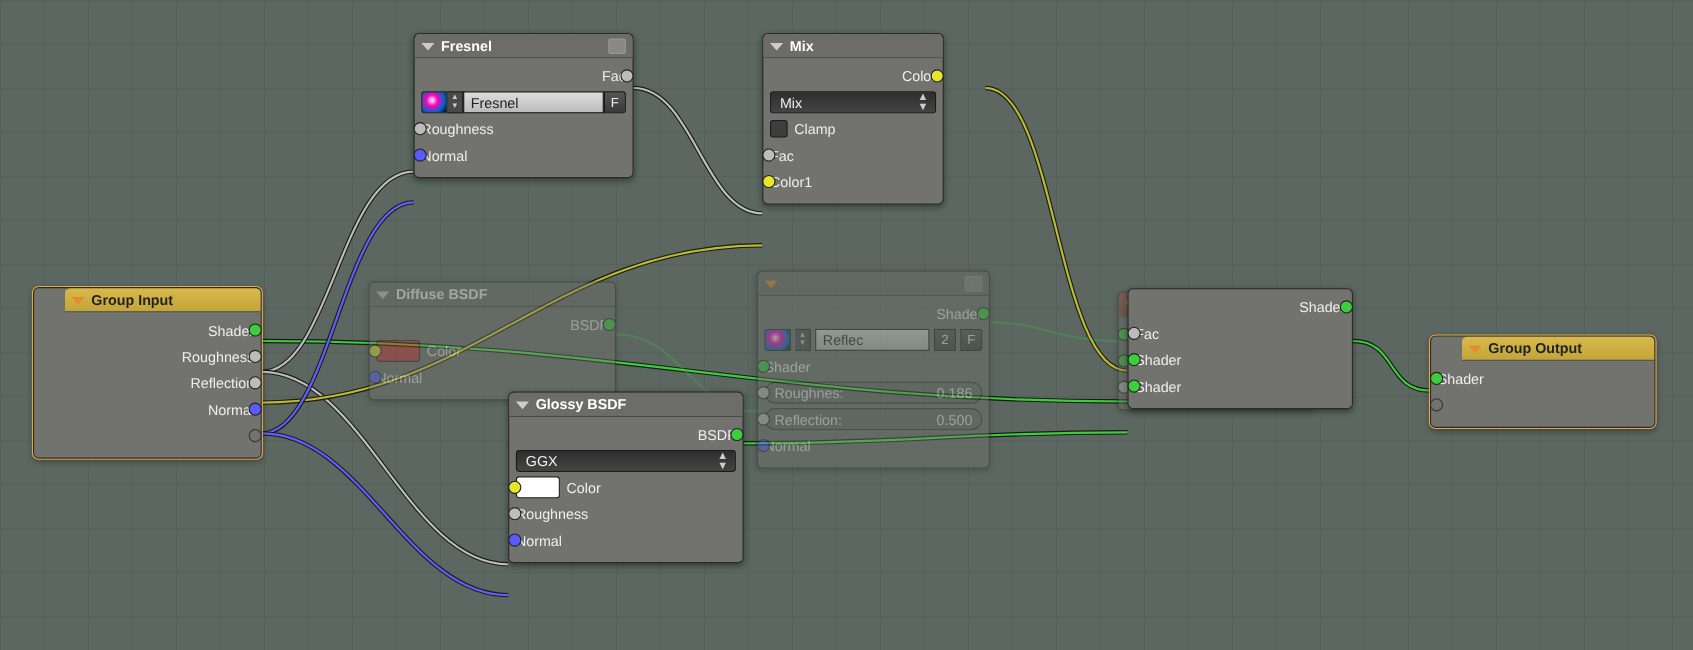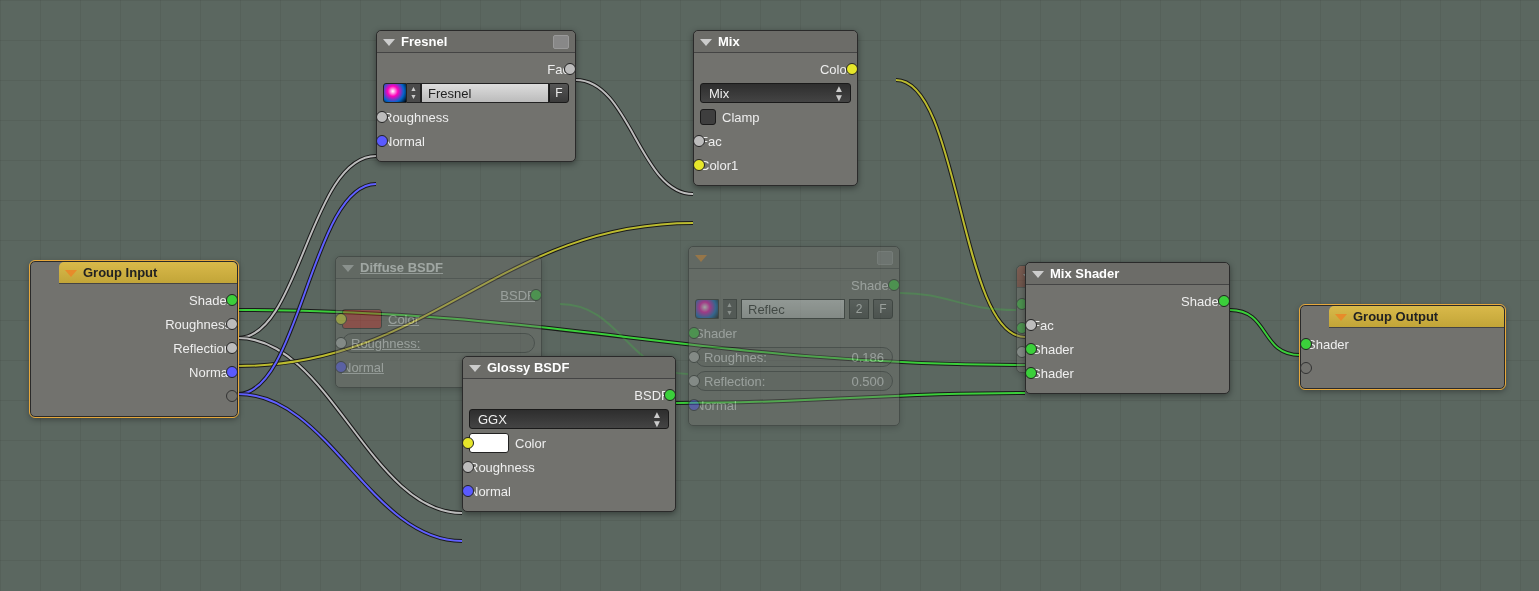--- a/index.html
+++ b/index.html
@@ -220,40 +220,34 @@
   <path d="M 676 403 C 830 403, 870 393, 1025 393" stroke="#3bcf3b" stroke-width="2" fill="none"></path>
 
   <path d="M 1230 310 C 1270 310, 1260 355, 1300 355" stroke="#1a1a1a" stroke-width="4" fill="none"></path>
   <path d="M 1230 310 C 1270 310, 1260 355, 1300 355" stroke="#3bcf3b" stroke-width="2" fill="none"></path>
 
   <path d="M 560 304 C 620 304, 630 374, 688 374" stroke="rgba(59,207,59,0.25)" stroke-width="2" fill="none"></path>
 
   <path d="M 900 293 C 950 293, 960 310, 1016 310" stroke="rgba(59,207,59,0.25)" stroke-width="2" fill="none"></path>
 </svg>
 
-<div class="node faded" style="left:335px; top:256px; width:207px;text-decoration:underline;">
+<div class="node faded" style="left:335px; top:256px; width:225px;">
   <div class="hdr">
     <span class="tri gray"></span>
     <span class="title">Diffuse BSDF</span>
   </div>
   <div class="body">
     <div class="row right">
       <span class="lbl">BSDF</span>
       <span class="sock out shader"></span>
     </div>
     <div class="row left">
       <span class="sock in color"></span>
       <span class="redswatch"></span>
       <span class="lbl">Color</span>
-    </div>
-    <div class="row left">
-      <span class="sock in float"></span>
-      <div class="numfield">
-        <span>Roughness:</span>
-      </div>
     </div>
     <div class="row left">
       <span class="sock in vector"></span>
       <span class="lbl">Normal</span>
     </div>
   </div>
 </div>
 
 <div class="node faded" style="left:688px; top:246px; width:212px;">
   <div class="hdr">
@@ -434,24 +428,20 @@
       <span class="lbl">Roughness</span>
     </div>
     <div class="row left">
       <span class="sock in vector"></span>
       <span class="lbl">Normal</span>
     </div>
   </div>
 </div>
 
 <div class="node" style="left:1025px; top:262px; width:205px;">
-  <div class="hdr">
-    <span class="tri gray"></span>
-    <span class="title">Mix Shader</span>
-  </div>
   <div class="body">
     <div class="row right">
       <span class="lbl">Shader</span>
       <span class="sock out shader"></span>
     </div>
     <div class="row left">
       <span class="sock in float"></span>
       <span class="lbl">Fac</span>
     </div>
     <div class="row left">

